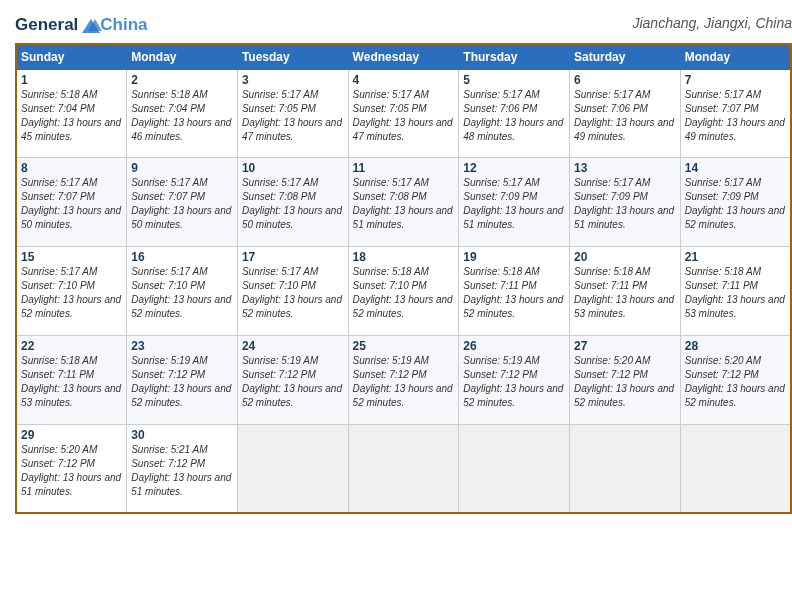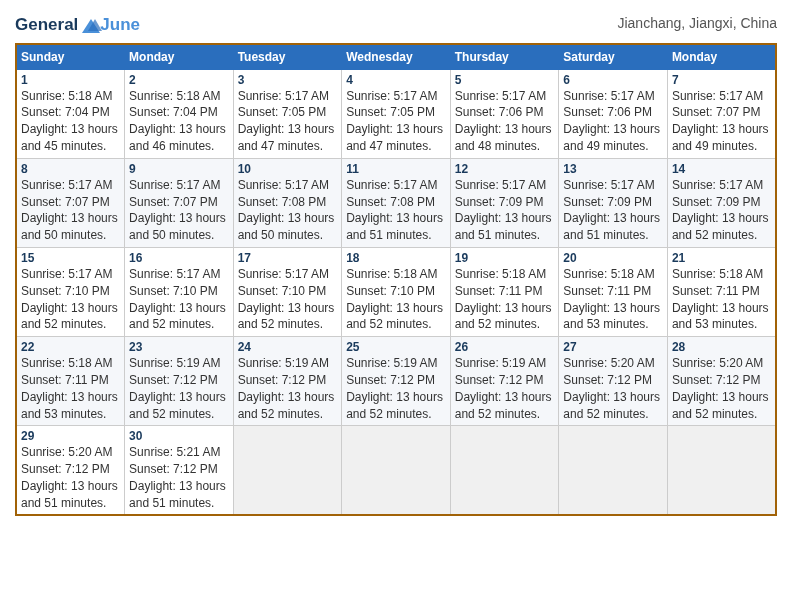--- a/index.html
+++ b/index.html
@@ -6,23 +6,24 @@
     body {
       font-family: Arial, sans-serif;
       background: #fff;
       width: 792px;
       height: 612px;
       overflow: hidden;
     }
     .page {
       width: 792px;
       height: 524px;
-      padding: 15px 15px 10px 15px;
+      padding: 15px 0 10px 15px;
       display: flex;
       flex-direction: column;
+      justify-content: center;
     }
     .header {
       display: flex;
       align-items: flex-start;
       justify-content: space-between;
       margin-bottom: 8px;
     }
     .logo {
       display: flex;
       align-items: center;
@@ -31,20 +32,21 @@
       text-align: right;
     }
     .month-title {
       font-size: 28px;
       font-weight: bold;
       color: #1a3a5c;
     }
     .location {
       font-size: 14px;
       color: #555;
+      font-style: italic;
     }
     .calendar {
       flex: 1;
       border: 2px solid #a16207;
       border-collapse: collapse;
       width: 100%;
       table-layout: fixed;
     }
     .calendar thead tr th {
       background-color: #2a6ebd;
@@ -68,23 +70,24 @@
       background: #f5f7fa;
     }
     .day-num {
       font-size: 12px;
       font-weight: bold;
       color: #1a3a5c;
       display: block;
       margin-bottom: 1px;
     }
     .day-info {
-      font-size: 12px;
+      font-size: 10px;
       line-height: 1.4;
       color: #333;
+      font-style: italic;
     }
     .empty-cell {
       background: #f0f0f0 !important;
     }
     .last-row td {
       height: 70px;
     }
   </style>
 </head>
 <body>
@@ -93,21 +96,21 @@
   <div class="header">
     <div class="logo">
       <div>
         <div style="display:flex;align-items:center;">
           <div style="font-size:17px;font-weight:bold;color:#1a3a5c;line-height:1.15;">
             General<svg style="display:inline-block;vertical-align:middle;margin-left:2px;" width="22" height="18" viewBox="0 0 22 18">
               <polygon points="11,2 20,16 2,16" fill="#4a90d9"></polygon>
               <polygon points="15,2 22,14 8,14" fill="#2a6ebd" opacity="0.7"></polygon>
             </svg>
           </div>
-          <div style="font-size:17px;font-weight:bold;color:#4a90d9;margin-left:-2px;line-height:1.15;">June</div>
+          <div style="font-size:17px;font-weight:bold;color:#4a90d9;margin-left:-2px;line-height:1.15;">China</div>
         </div>
       </div>
     </div>
     <div class="title-block">
       <div class="location">Jianchang, Jiangxi, China</div>
     </div>
   </div>
 
   <table class="calendar">
     <thead>

